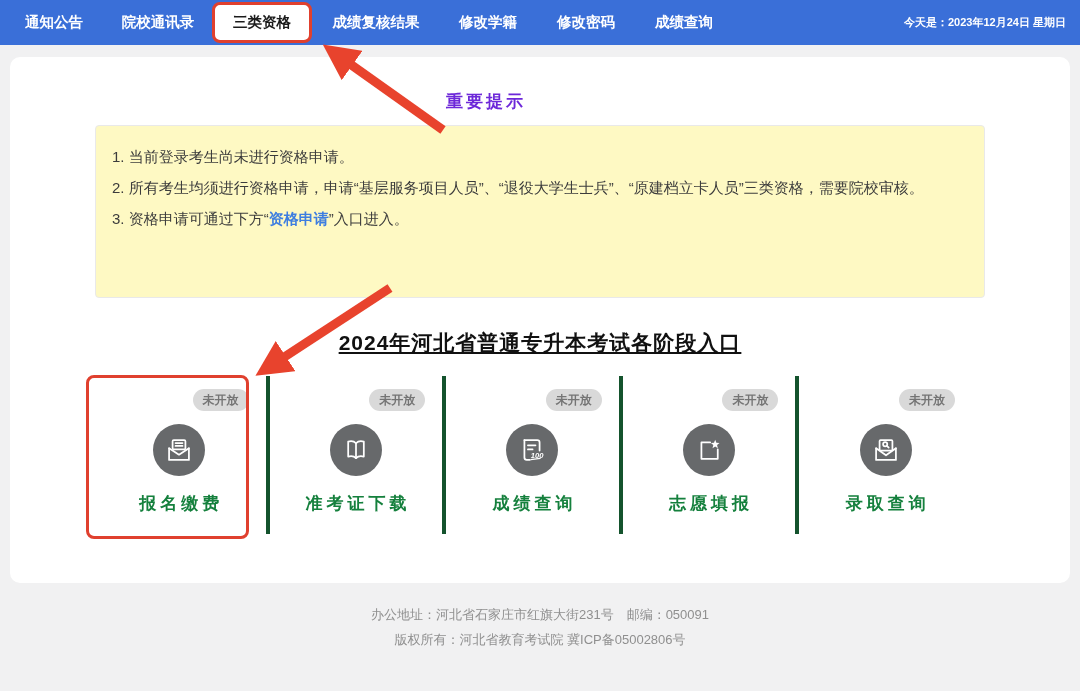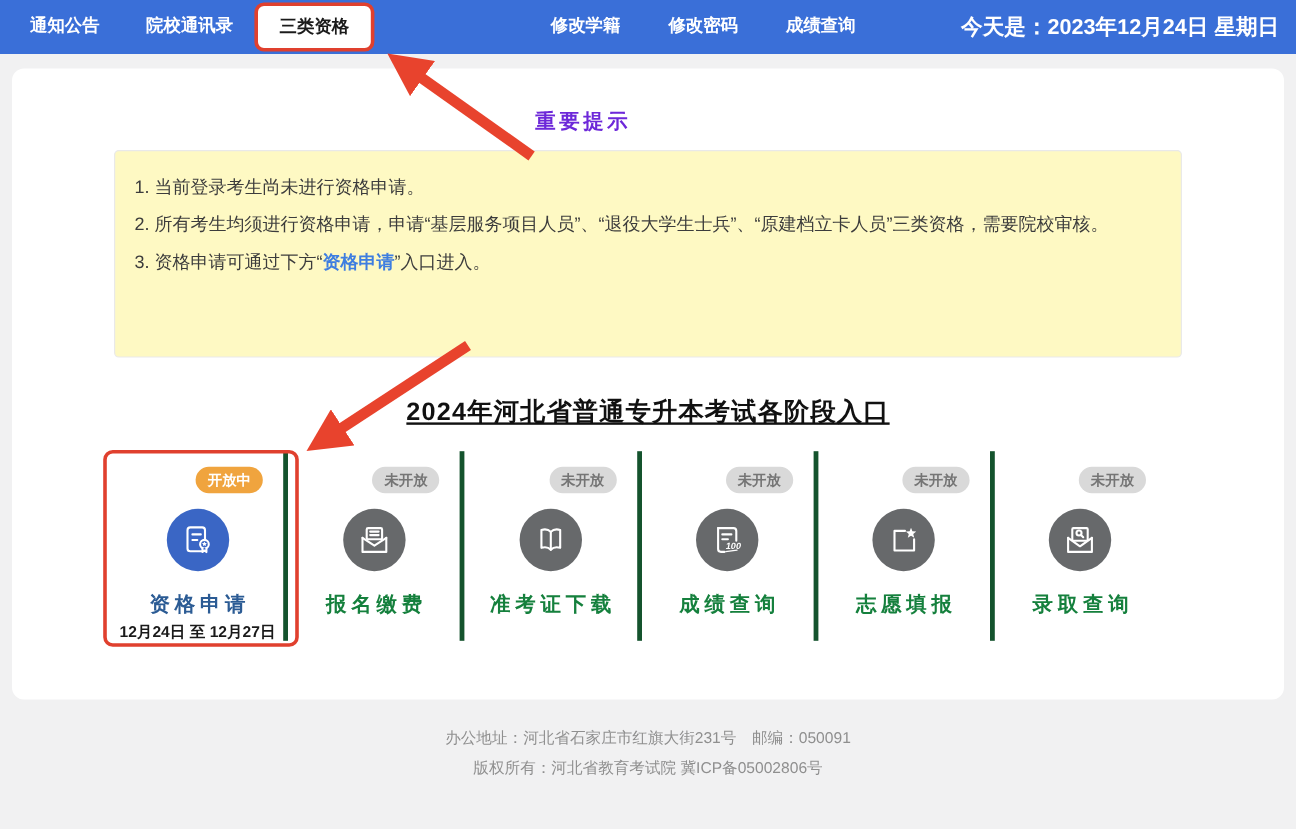--- a/index.html
+++ b/index.html
@@ -8,21 +8,21 @@
 
   
   .nav { position:absolute; top:0; left:0; width:1080px; height:45px; background:#3a6fd8; }
   .nav-item { position:absolute; top:0; height:45px; line-height:45px; transform:translateX(-50%);
               color:#fff; font-weight:bold; font-size:14.5px; white-space:nowrap; cursor:pointer; }
   .nav-tab-active { position:absolute; left:212px; top:2px; width:100px; height:41px; background:#fff;
               border:3px solid #e0402e; border-radius:8px; box-sizing:border-box; display:flex;
               align-items:center; justify-content:center; color:#1b1b1b; font-weight:bold;
               font-size:14.5px; cursor:pointer; z-index:2; }
   .nav-date { position:absolute; right:14px; top:0; height:45px; line-height:45px; color:#fff;
-              font-weight:bold; font-size:18px; white-space:nowrap; }
+              font-weight:bold; font-size:11px; white-space:nowrap; }
 
   
   .main-card { position:absolute; left:10px; top:57px; width:1060px; height:526px; background:#fff; border-radius:10px; }
 
   .notice-title { position:absolute; top:90px; left:0; width:972px; text-align:center; color:#6d28d9;
               font-size:17px; font-weight:bold; letter-spacing:3px; }
   .notice-box { position:absolute; left:95px; top:125px; width:890px; height:173px; border:1px solid #e9e9e9;
               border-radius:4px; box-sizing:border-box; padding:20px 16px; background:#fef9c3; }
   .notice-line { font-size:15px; color:#3c3c3c; line-height:22px; margin:0 0 9px 0; }
   .notice-link { color:#3e7ee0; font-weight:bold; cursor:pointer; }
@@ -58,54 +58,40 @@
 </style>
 </head>
 <body>
 
 <div class="page">
 
   <div class="nav">
     <div class="nav-item" style="left:54px">通知公告</div>
     <div class="nav-item" style="left:158px">院校通讯录</div>
     <div class="nav-tab-active">三类资格</div>
+    <div class="nav-item" style="left:376px">成绩复核结果</div>
     <div class="nav-item" style="left:488px">修改学籍</div>
     <div class="nav-item" style="left:586px">修改密码</div>
     <div class="nav-item" style="left:684px">成绩查询</div>
     <div class="nav-date">今天是：2023年12月24日 星期日</div>
   </div>
 
   <div class="main-card"></div>
 
   <div class="notice-title">重要提示</div>
   <div class="notice-box">
     <p class="notice-line">1. 当前登录考生尚未进行资格申请。</p>
     <p class="notice-line">2. 所有考生均须进行资格申请，申请“基层服务项目人员”、“退役大学生士兵”、“原建档立卡人员”三类资格，需要院校审核。</p>
     <p class="notice-line"><span>3. 资格申请可通过下方“</span><span class="notice-link">资格申请</span><span>”入口进入。</span></p>
   </div>
 
   <div class="entries-title">2024年河北省普通专升本考试各阶段入口</div>
 
   <div class="cards-row">
 
-    <div class="card open">
-      <span class="badge open">开放中</span>
-      <div class="icon-circle open">
-        <svg viewBox="0 0 24 24" width="28" height="28" fill="none" stroke="#fff" stroke-width="1.5" stroke-linecap="round" stroke-linejoin="round">
-          <rect x="4.5" y="3" width="12.5" height="17" rx="2"></rect>
-          <line x1="8" y1="8" x2="14" y2="8"></line>
-          <line x1="8" y1="12" x2="11.5" y2="12"></line>
-          <circle cx="16.6" cy="15" r="3.1" fill="#3a66c5"></circle>
-          <path d="M15.2 17.6 L15.2 20.6 L16.6 19.5 L18 20.6 L18 17.6" fill="#3a66c5"></path>
-          <path d="M16.6 13.1 l0.55 1.1 1.2 0.12 -0.9 0.85 0.25 1.2 -1.1 -0.6 -1.1 0.6 0.25 -1.2 -0.9 -0.85 1.2 -0.12 z" fill="#fff" stroke="none"></path>
-        </svg>
-      </div>
-      <div class="card-title">资格申请</div>
-      <div class="card-date">12月24日 至 12月27日</div>
-    </div>
 
     <div class="card">
       <span class="badge closed">未开放</span>
       <div class="icon-circle closed">
         <svg viewBox="0 0 24 24" width="28" height="28" fill="none" stroke="#fff" stroke-width="1.5" stroke-linecap="round" stroke-linejoin="round">
           <rect x="6.5" y="3.5" width="11" height="8" rx="1"></rect>
           <line x1="9" y1="6" x2="15" y2="6"></line>
           <line x1="9" y1="8.5" x2="15" y2="8.5"></line>
           <path d="M3.5 10.5 V20.5 H20.5 V10.5"></path>
           <path d="M3.5 10.5 L12 16 L20.5 10.5"></path>

